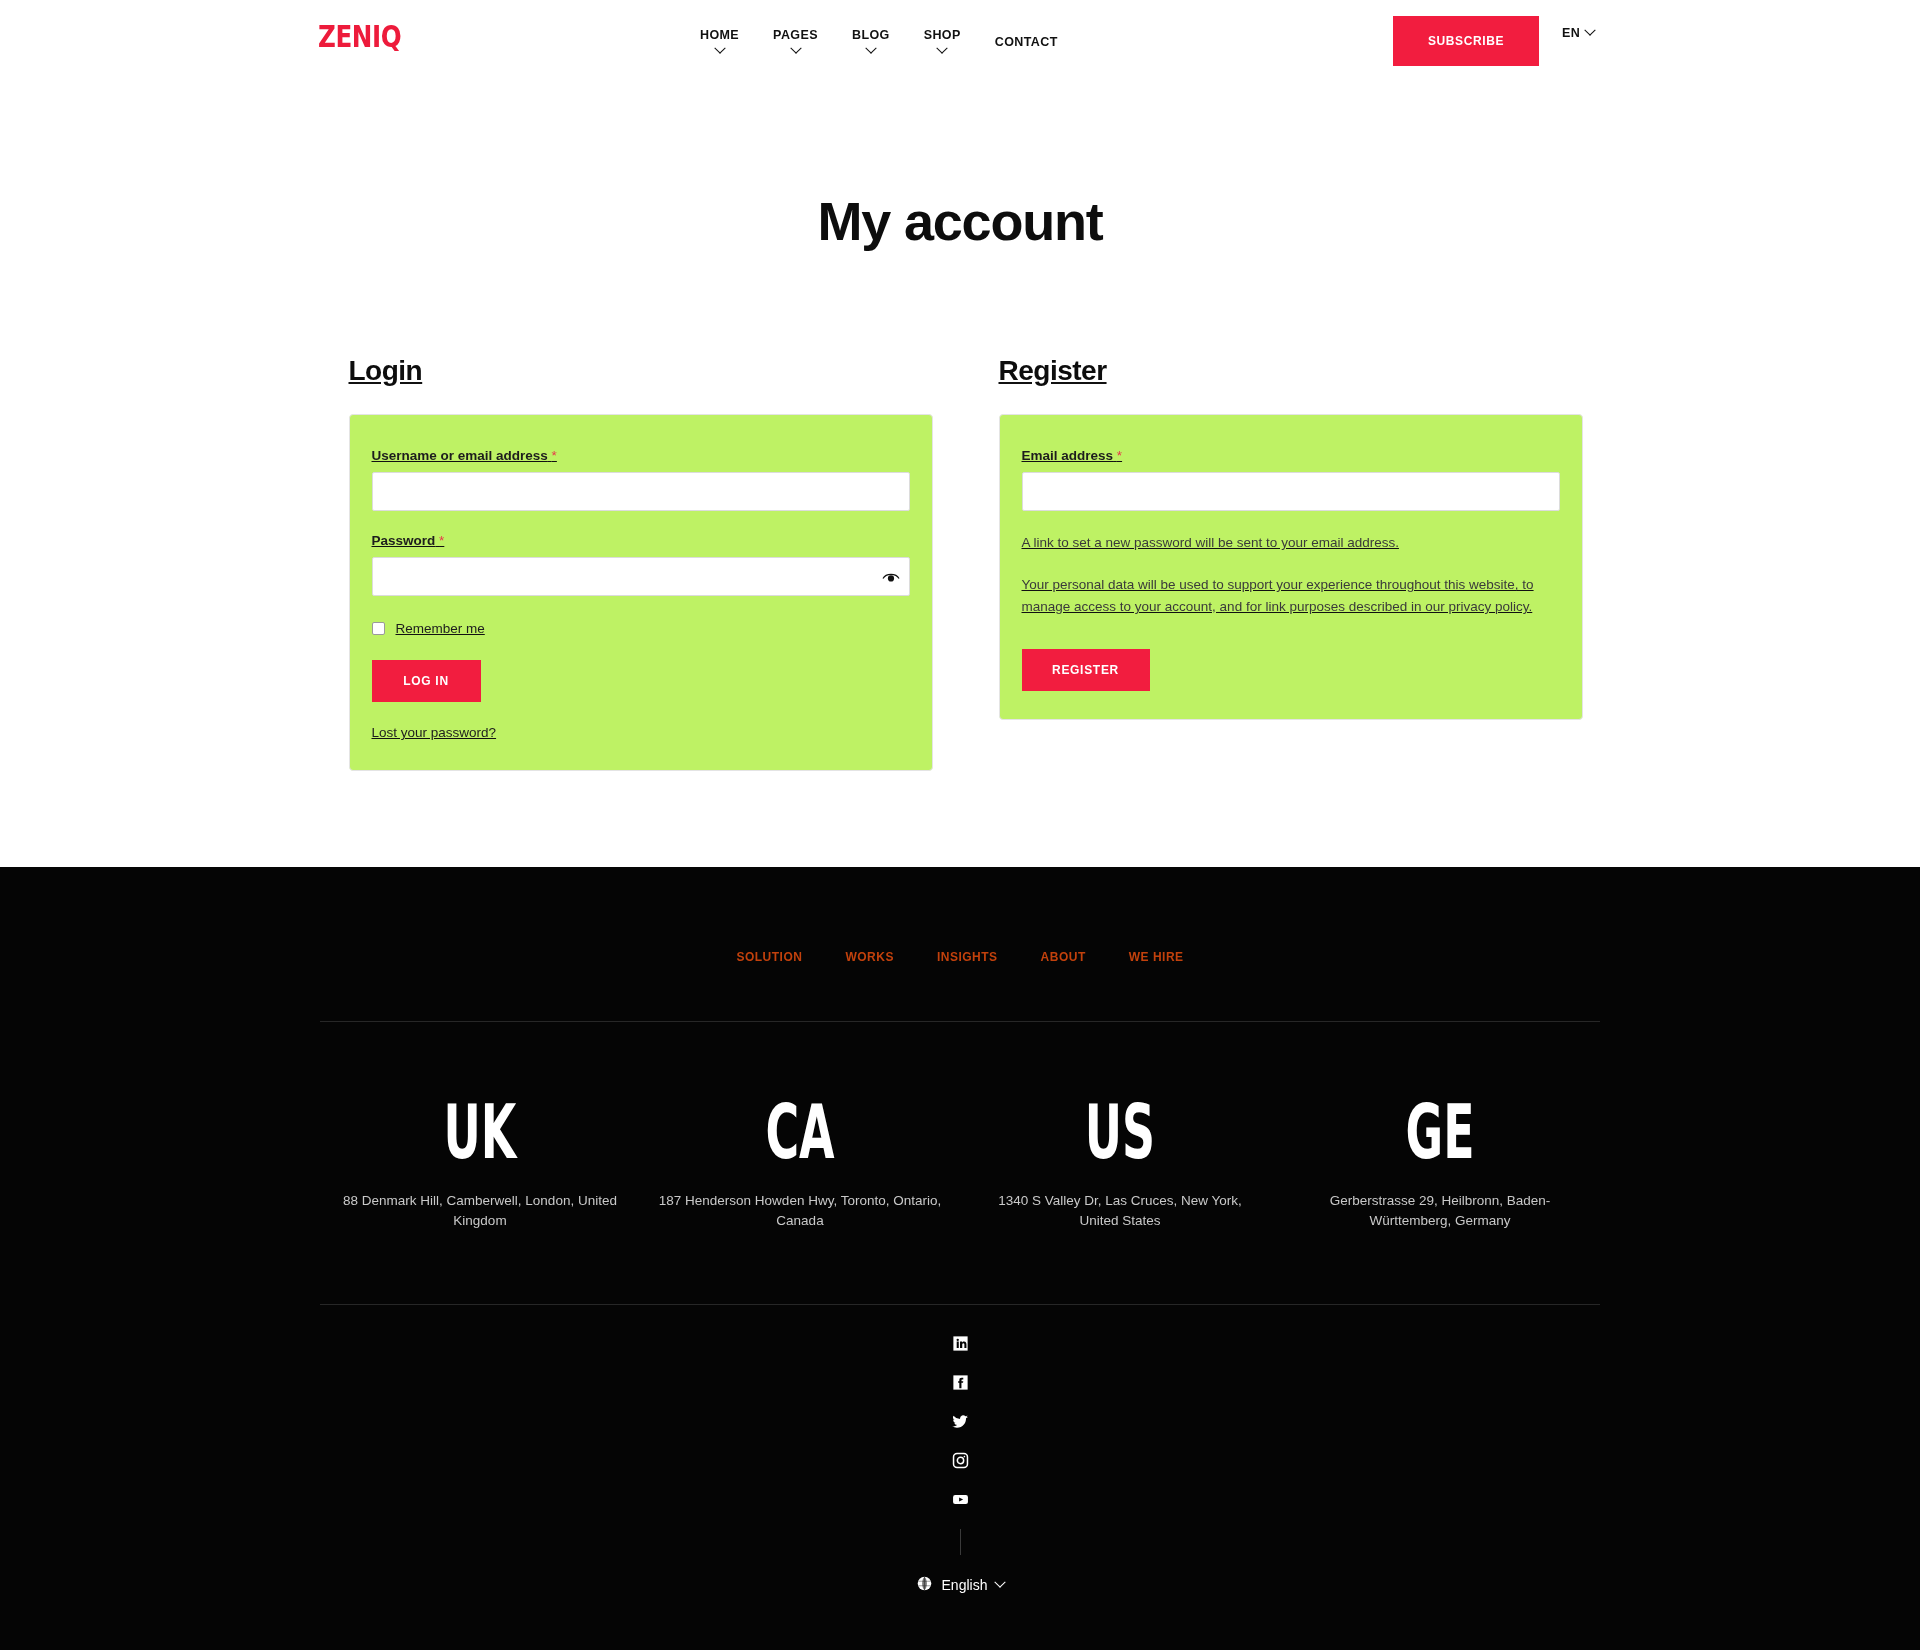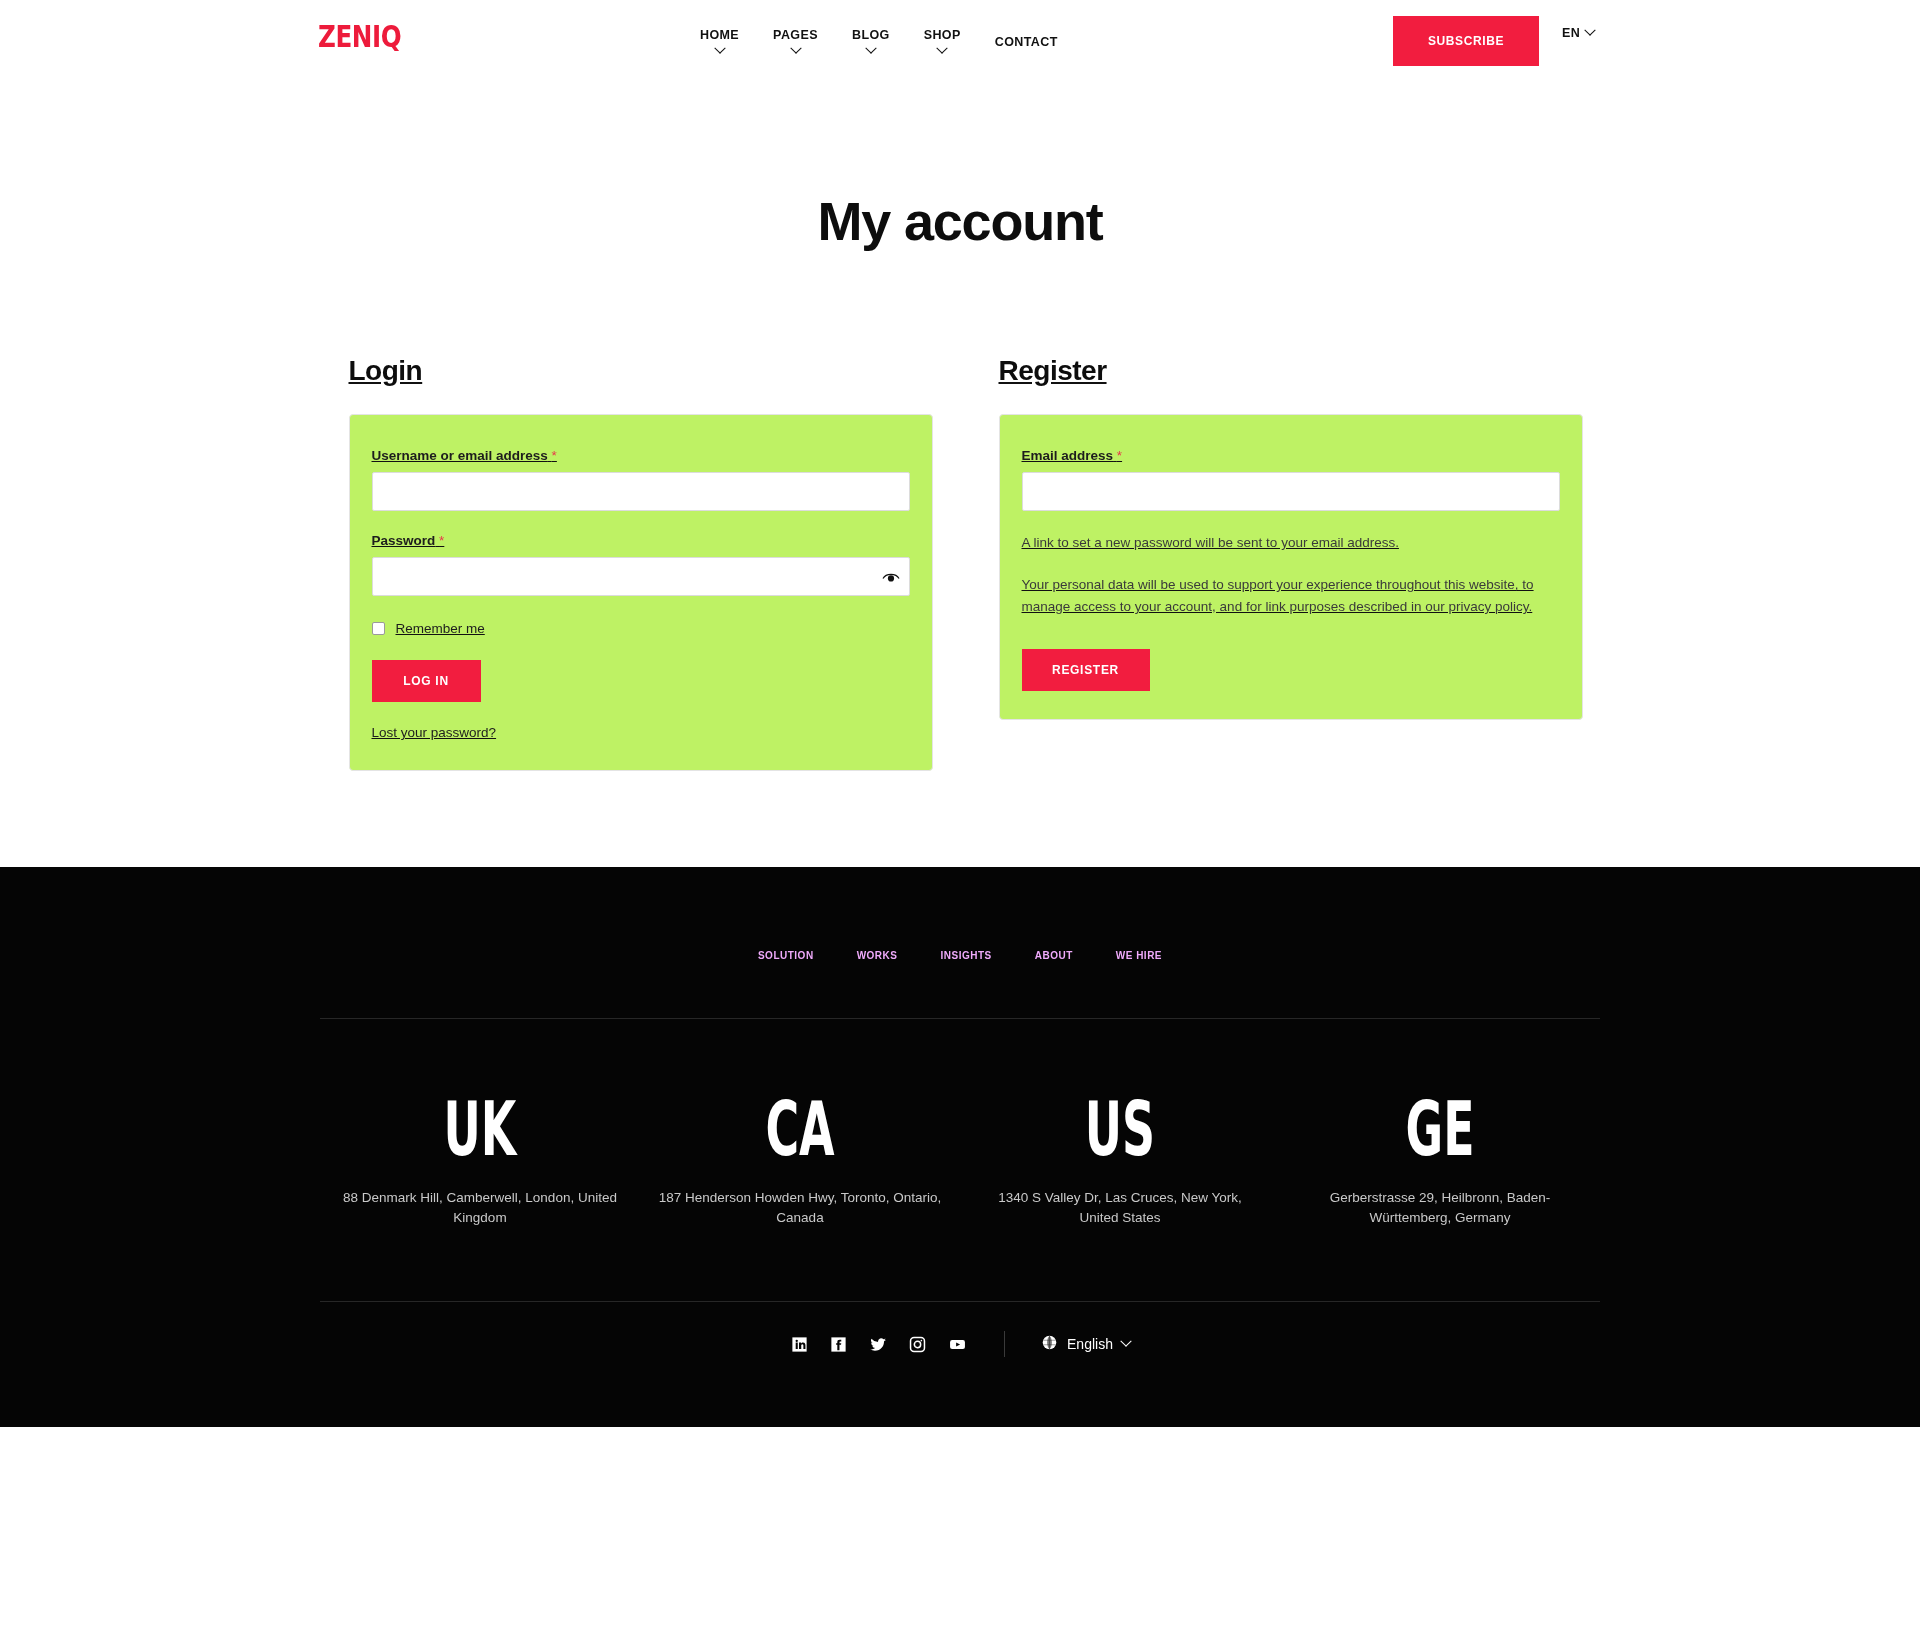--- a/index.html
+++ b/index.html
@@ -236,22 +236,22 @@
   }
   .footer-inner { width: 1280px; margin: 0 auto; }
 
   .footer-nav {
     display: flex;
     justify-content: center;
     gap: 43px;
     padding-top: 83px;
   }
   .footer-nav a {
-    color: #f0abfc;
-    font-size: 10px;
+    color: #c2410c;
+    font-size: 12px;
     font-weight: 700;
     letter-spacing: 0.5px;
     text-decoration: none;
     cursor: pointer;
   }
 
   .divider {
     height: 1px;
     background: #272727;
     margin-top: 57px;
@@ -304,20 +304,21 @@
     cursor: pointer;
   }
   .copy-link:last-child { margin-right: 0; }
 
   .social-row {
     display: flex;
     justify-content: center;
     align-items: center;
     gap: 20px;
     margin-top: 29px;
+    flex-direction: column;
   }
   .social-icon { cursor: pointer; line-height: 0; display: block; }
   .vsep {
     width: 1px; height: 26px;
     background: #3a3a3a;
     margin: 0 16px;
   }
   .lang-foot {
     display: flex;
     align-items: center;

